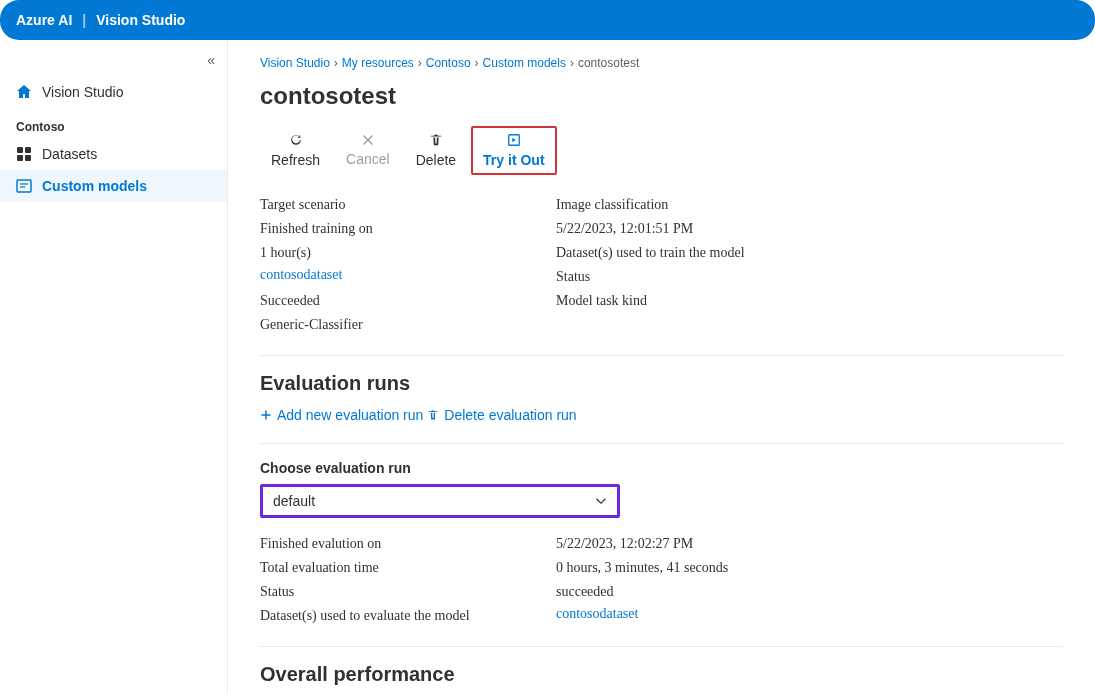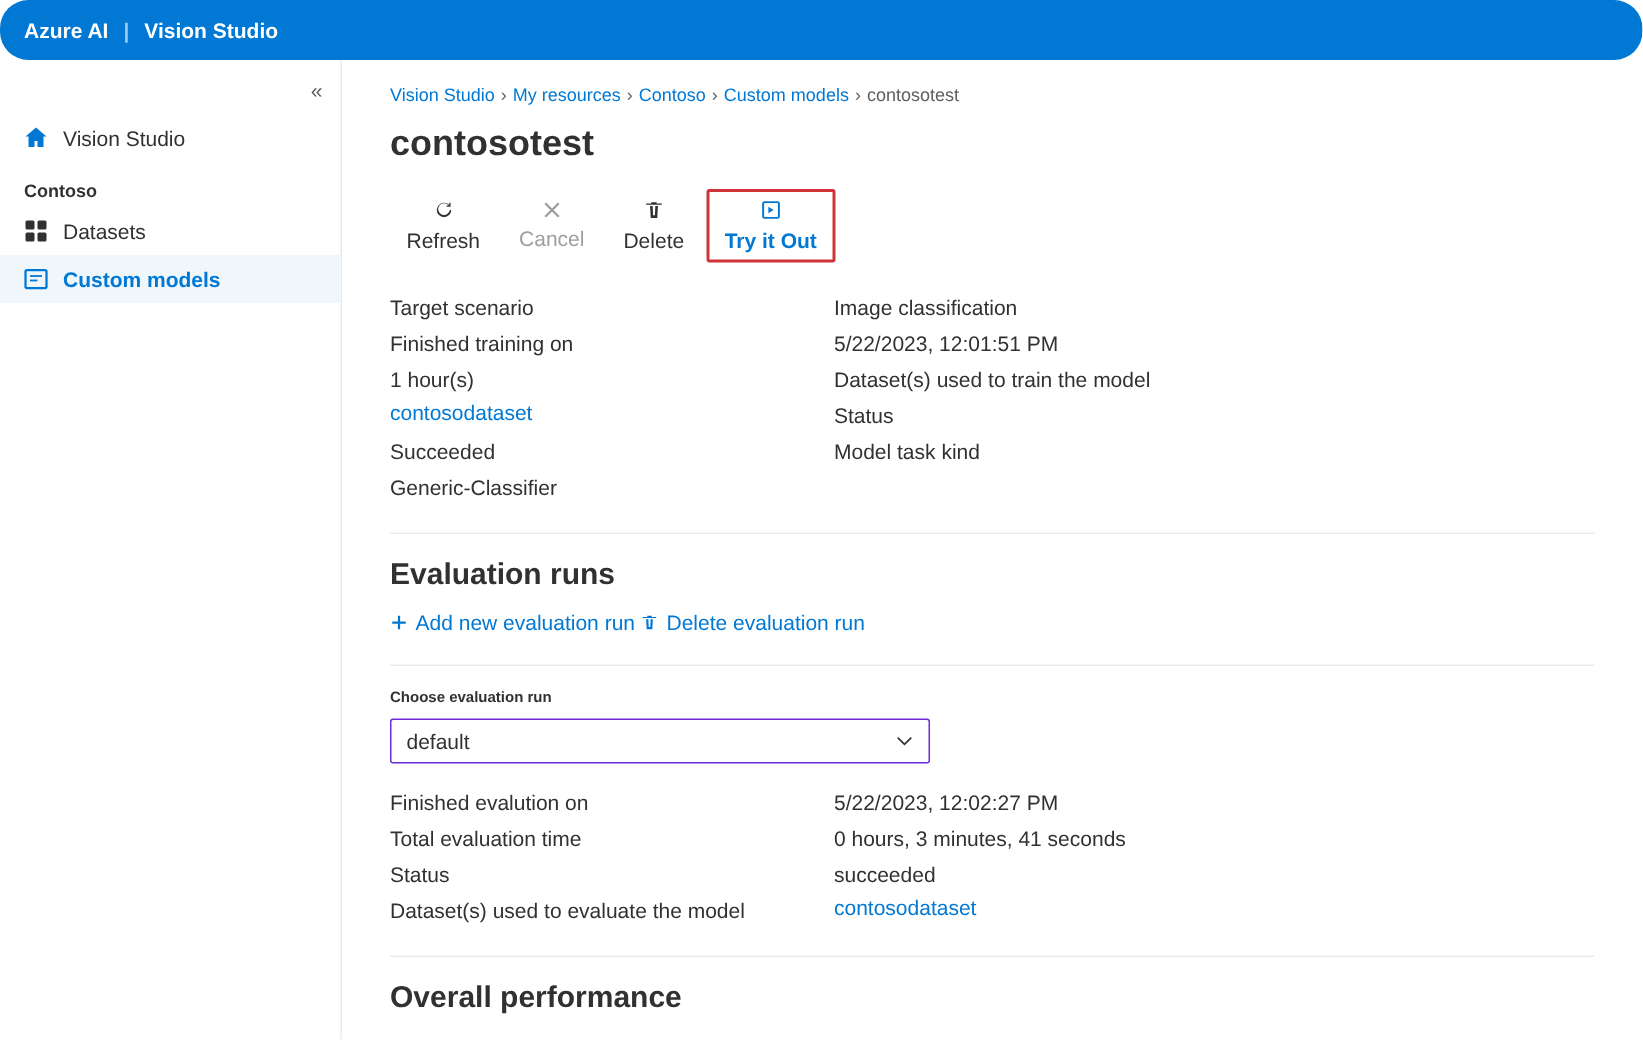--- a/index.html
+++ b/index.html
@@ -118,20 +118,21 @@
       font-weight: 600;
     }
     .toolbar-btn.disabled { color: #a19f9d; cursor: default; }
 
     
     .details-grid {
       display: grid;
       grid-template-columns: 280px 1fr;
       gap: 4px 16px;
       margin-bottom: 20px;
+      font-family: Liberation Serif, serif;
     }
     .details-label { color: #323130; padding: 2px 0; }
     .details-value { color: #323130; padding: 2px 0; }
     .details-link { color: #0078d4; text-decoration: none; }
 
     
     .section-heading {
       font-size: 20px;
       font-weight: 700;
       color: #323130;
@@ -159,29 +160,29 @@
 
     
     .divider {
       border: none;
       border-top: 1px solid #edebe9;
       margin: 16px 0;
     }
 
     
     .eval-run-label {
-      font-size: 10px;
+      font-size: 14px;
       font-weight: 600;
       margin-bottom: 8px;
     }
     .eval-run-select {
       display: flex;
       align-items: center;
       justify-content: space-between;
-      border: 1px solid #6d28d9;
+      border: 3px solid #6d28d9;
       border-radius: 2px;
       padding: 6px 10px;
       width: 360px;
       cursor: pointer;
       background: #fff;
       font-size: 14px;
       margin-bottom: 16px;
     }
 
     

